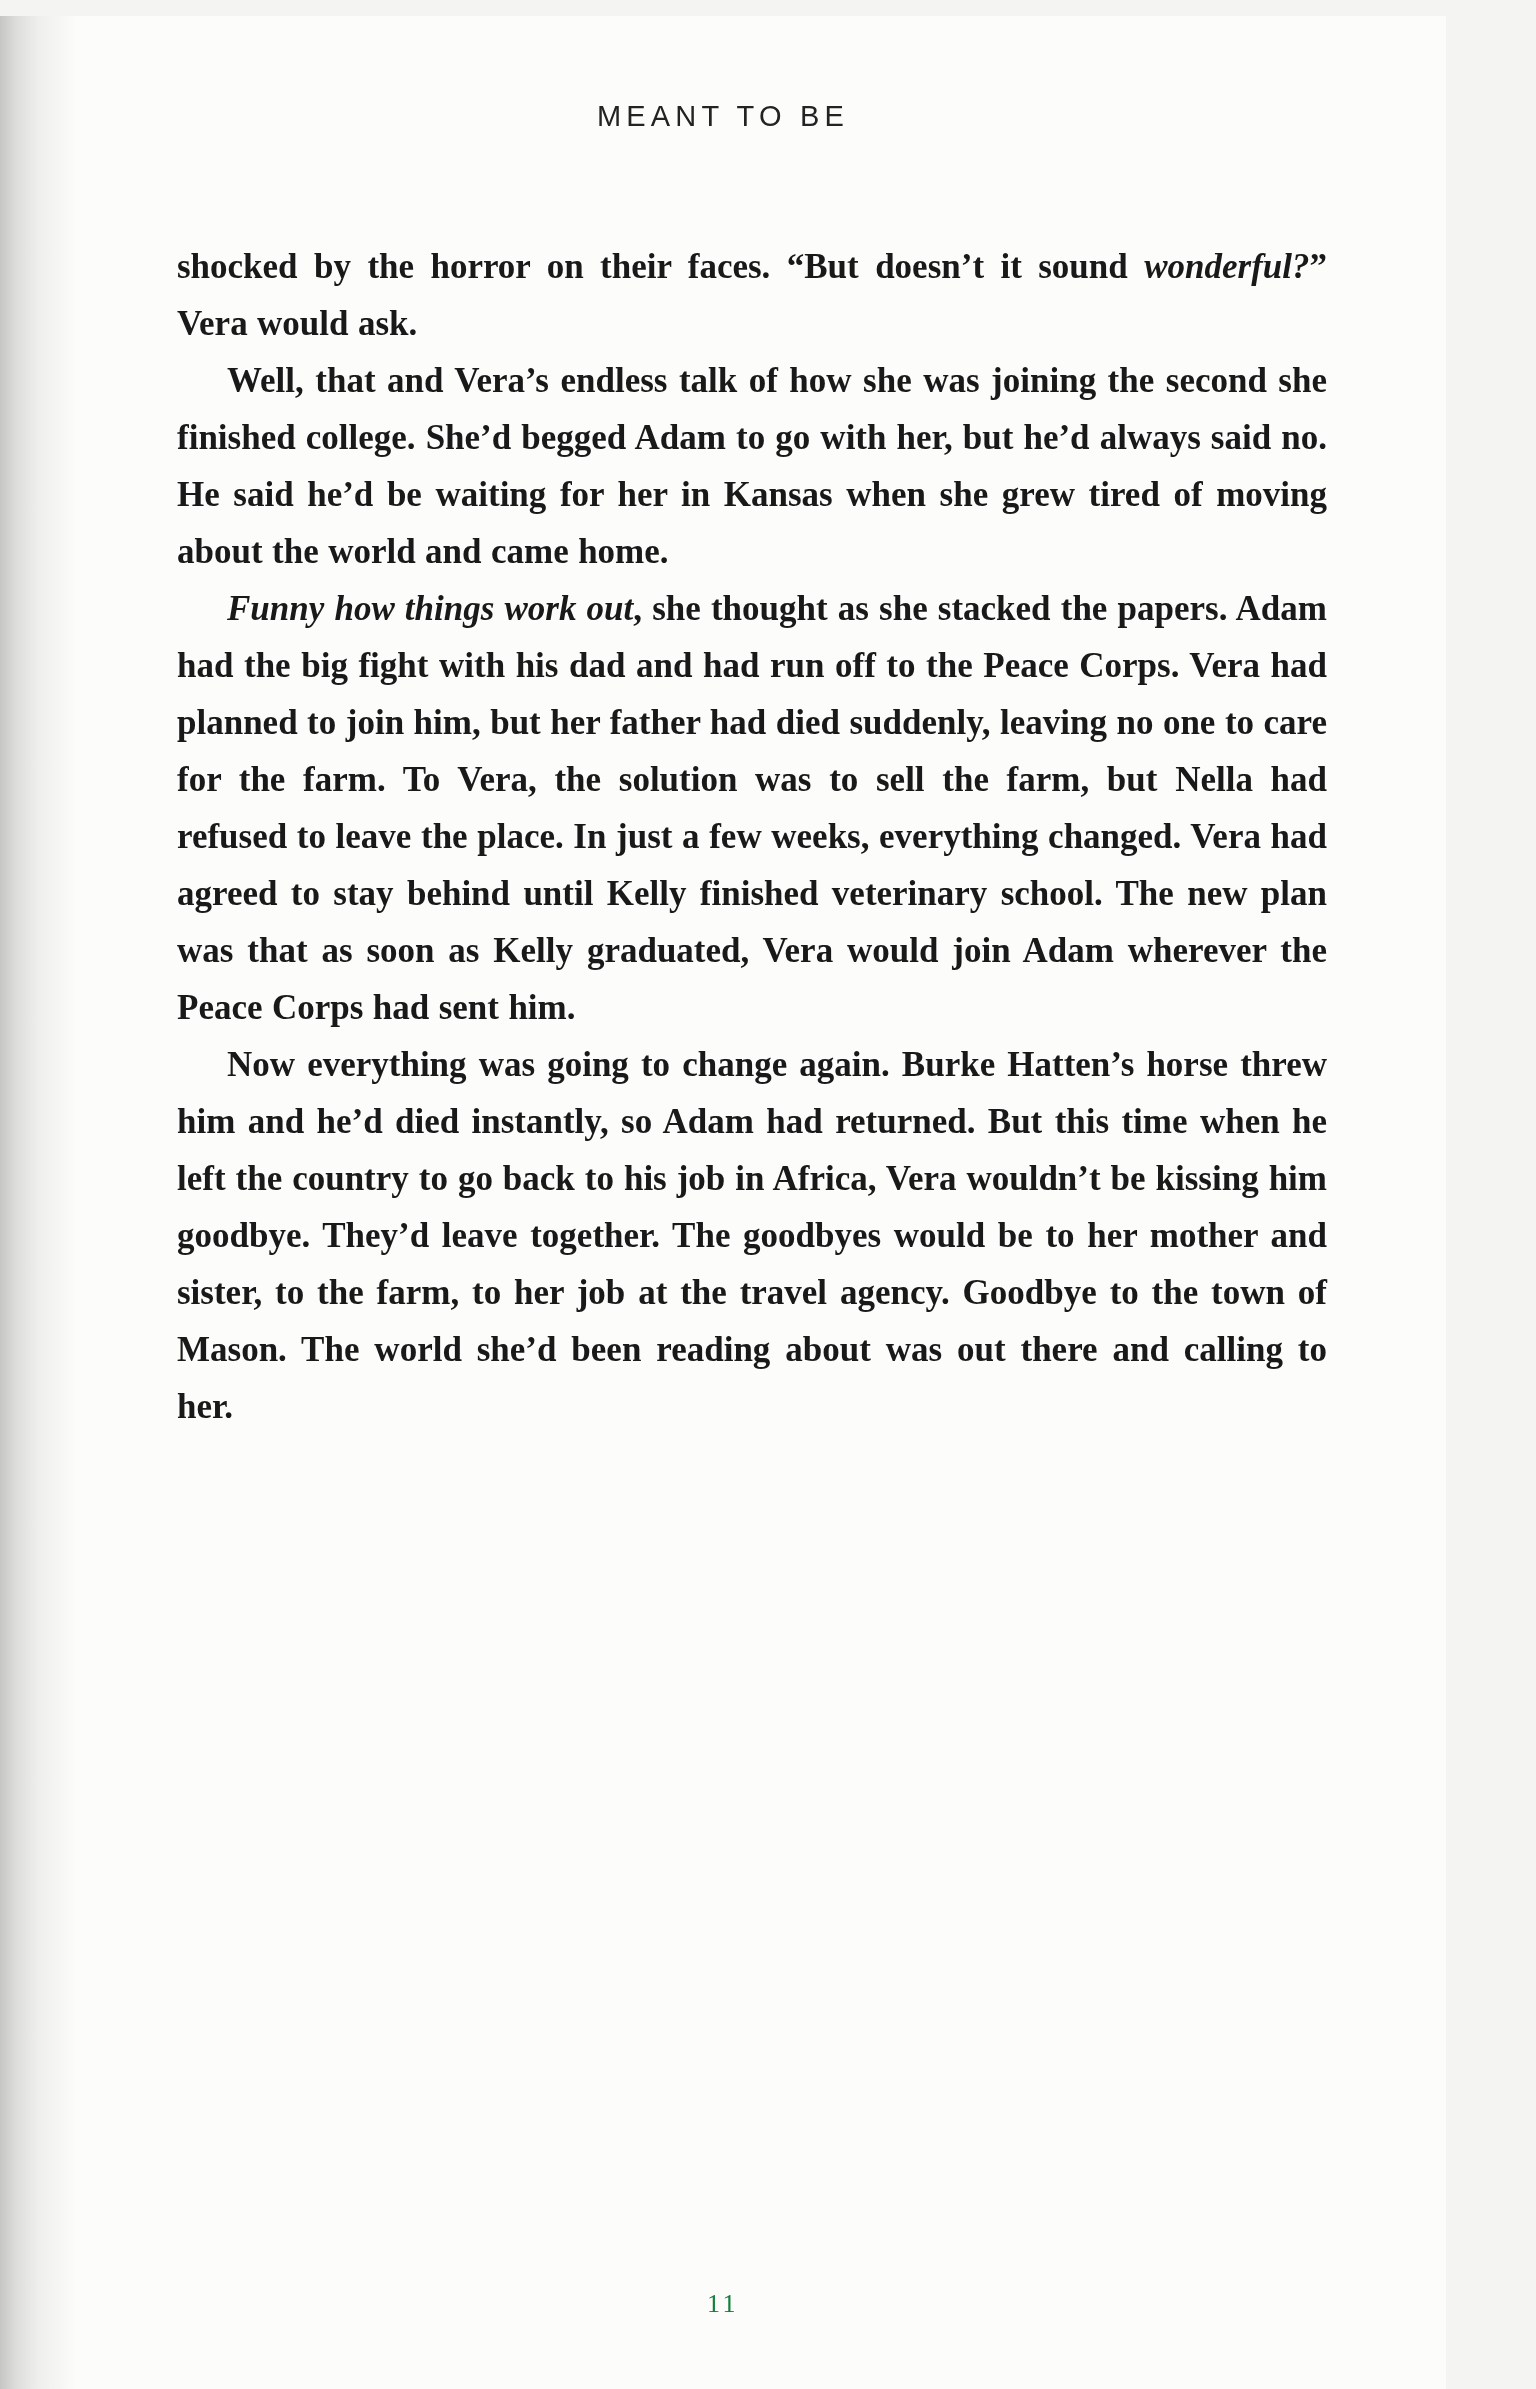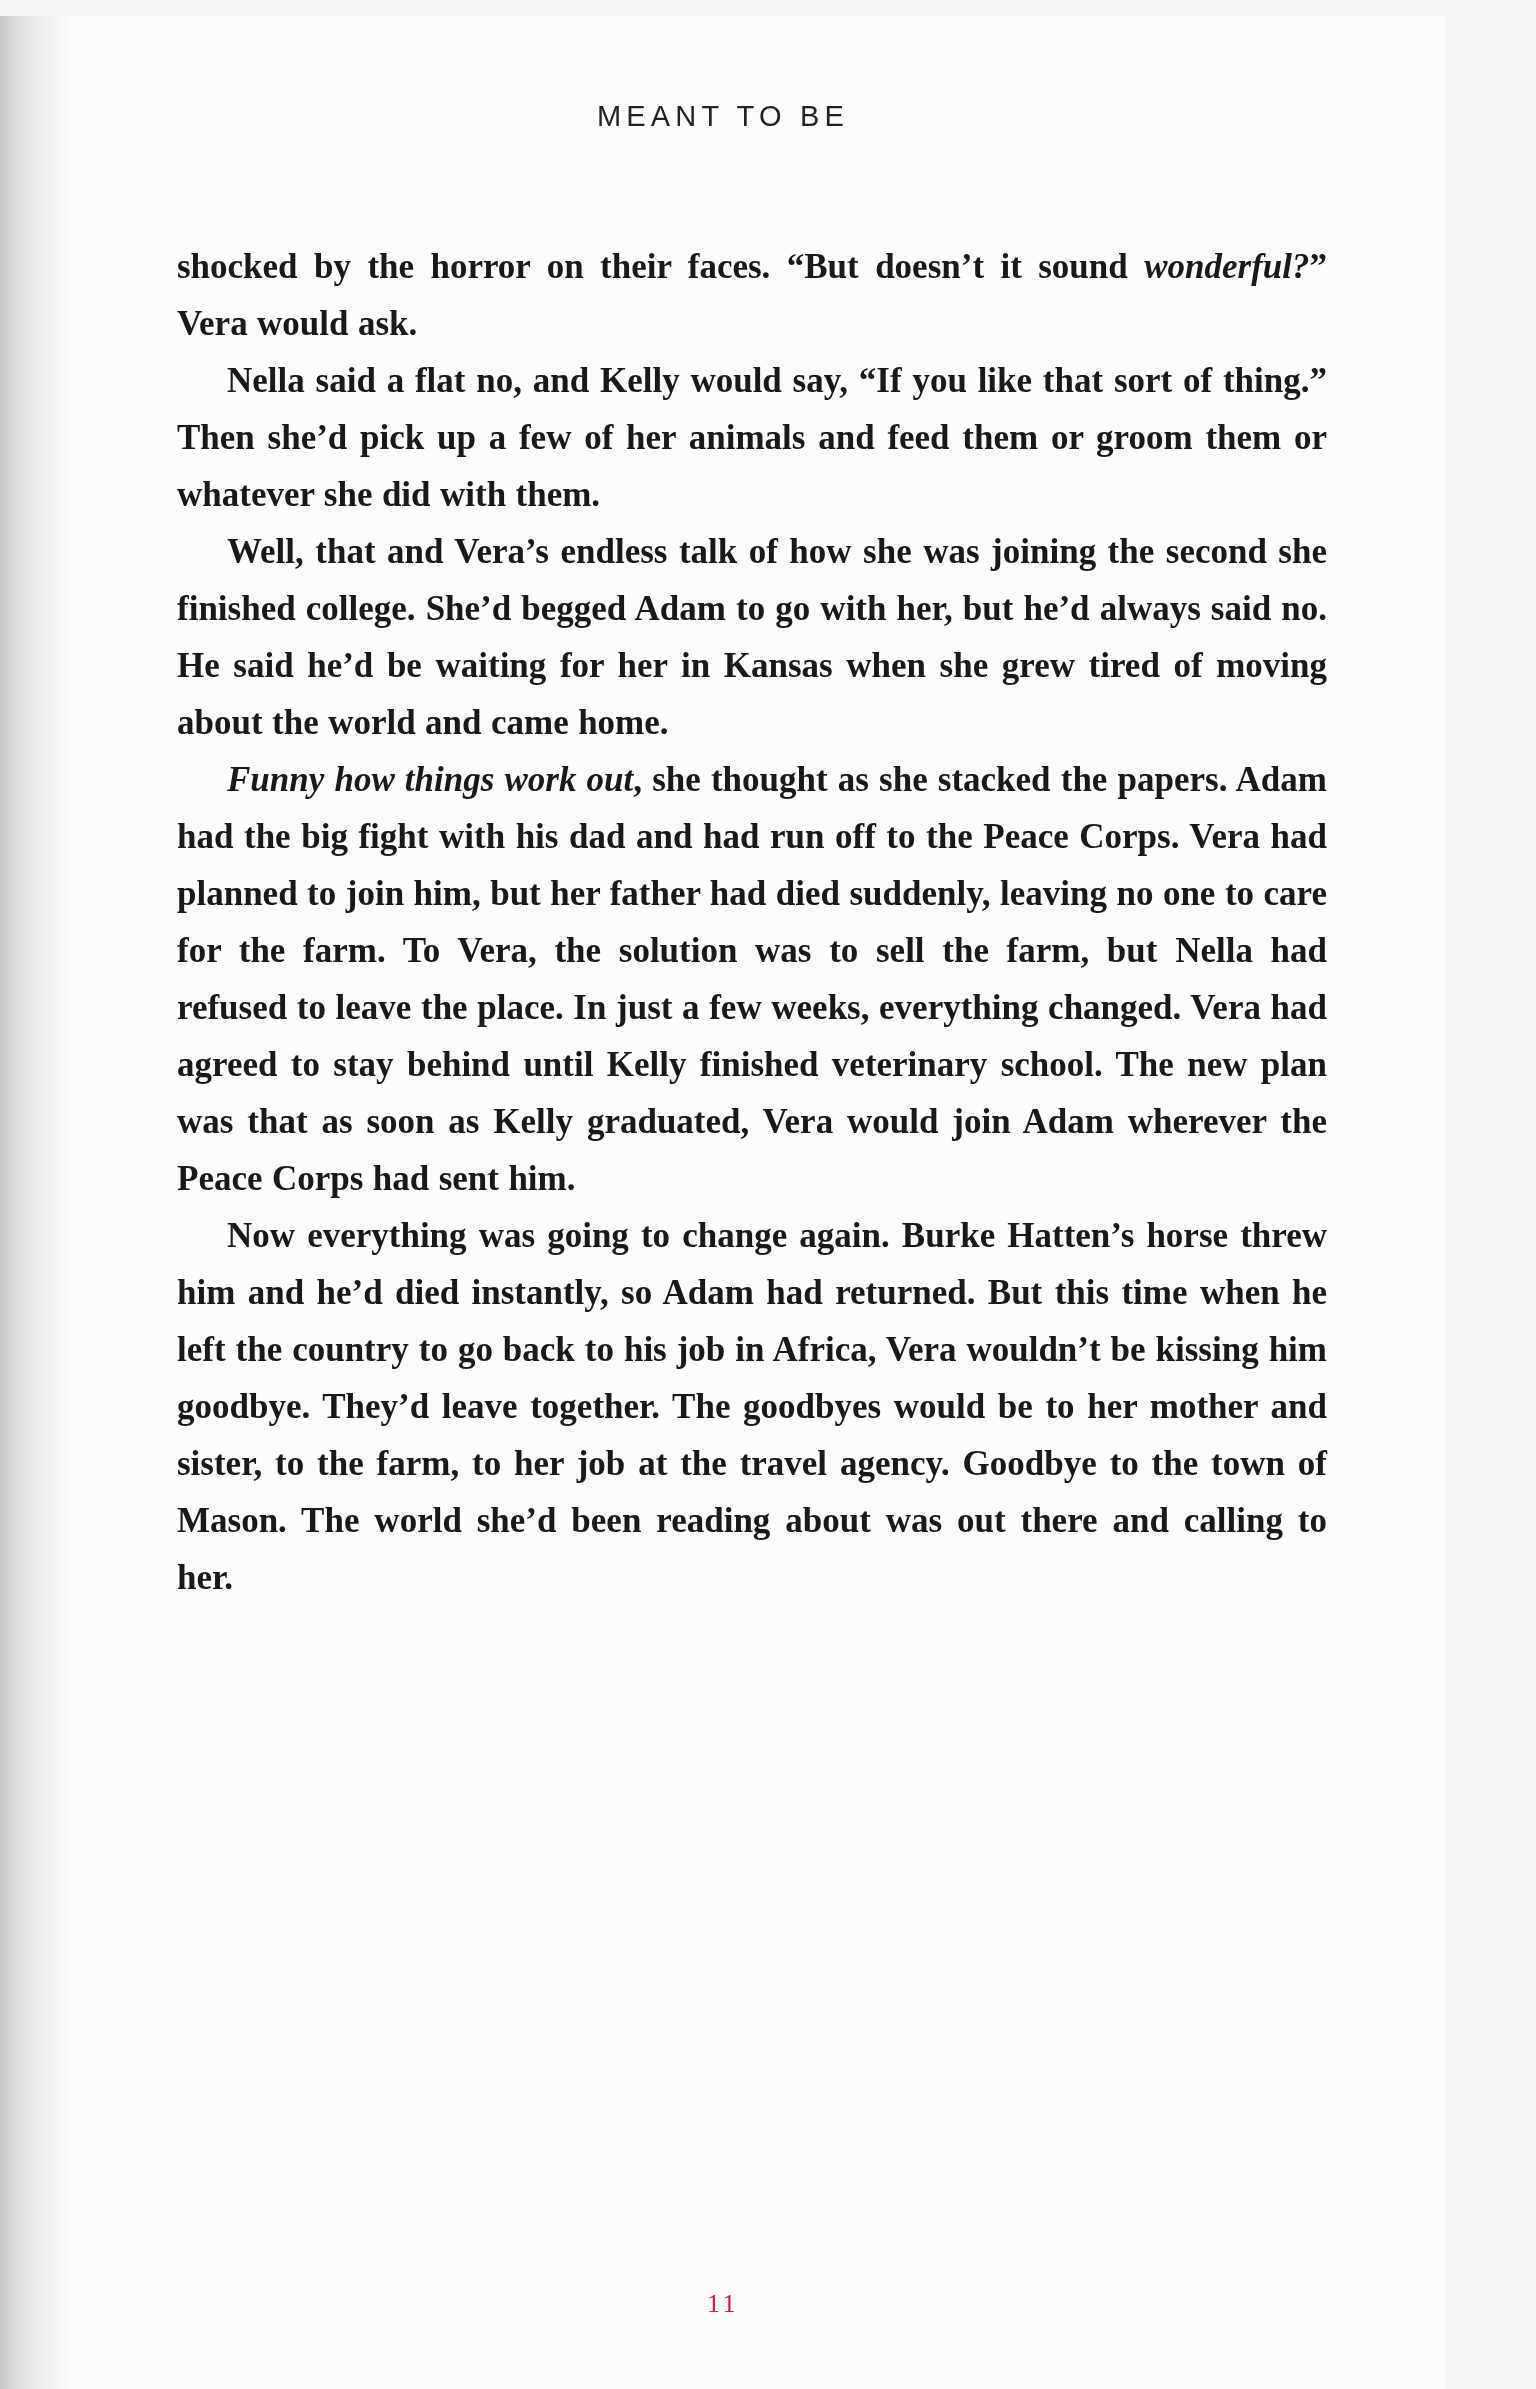--- a/index.html
+++ b/index.html
@@ -69,34 +69,33 @@
     font-style: italic;
   }
   .page-number {
     position: absolute;
     top: 2273px;
     left: 0;
     width: 100%;
     text-align: center;
     font-size: 26px;
     letter-spacing: 3.4px;
-    color: #be185d;
+    color: #15803d;
   }
 </style>
 </head>
 <body>
 
 <div class="page">
   <div class="gutter-shadow"></div>
 
   <div class="running-header">MEANT TO BE</div>
 
   <div class="text-block">
       <p class="para"><span>shocked by the horror on their faces. “But doesn’t it sound </span><em>wonderful?</em><span>” Vera would ask.</span></p>
-      <p class="para indent"><span>Nella said a flat no, and Kelly would say, “If you like that sort of thing.” Then she’d pick up a few of her animals and feed them or groom them or whatever she did with them.</span></p>
       <p class="para indent"><span>Well, that and Vera’s endless talk of how she was joining the second she finished college. She’d begged Adam to go with her, but he’d always said no. He said he’d be waiting for her in Kansas when she grew tired of moving about the world and came home.</span></p>
       <p class="para indent"><em>Funny how things work out</em><span>, she thought as she stacked the papers. Adam had the big fight with his dad and had run off to the Peace Corps. Vera had planned to join him, but her father had died suddenly, leaving no one to care for the farm. To Vera, the solution was to sell the farm, but Nella had refused to leave the place. In just a few weeks, everything changed. Vera had agreed to stay behind until Kelly finished veterinary school. The new plan was that as soon as Kelly graduated, Vera would join Adam wherever the Peace Corps had sent him.</span></p>
       <p class="para indent"><span>Now everything was going to change again. Burke Hatten’s horse threw him and he’d died instantly, so Adam had returned. But this time when he left the country to go back to his job in Africa, Vera wouldn’t be kissing him goodbye. They’d leave together. The goodbyes would be to her mother and sister, to the farm, to her job at the travel agency. Goodbye to the town of Mason. The world she’d been reading about was out there and calling to her.</span></p>
     </div>
 
   <div class="page-number">11</div>
 </div>
 
 
 </body></html>

